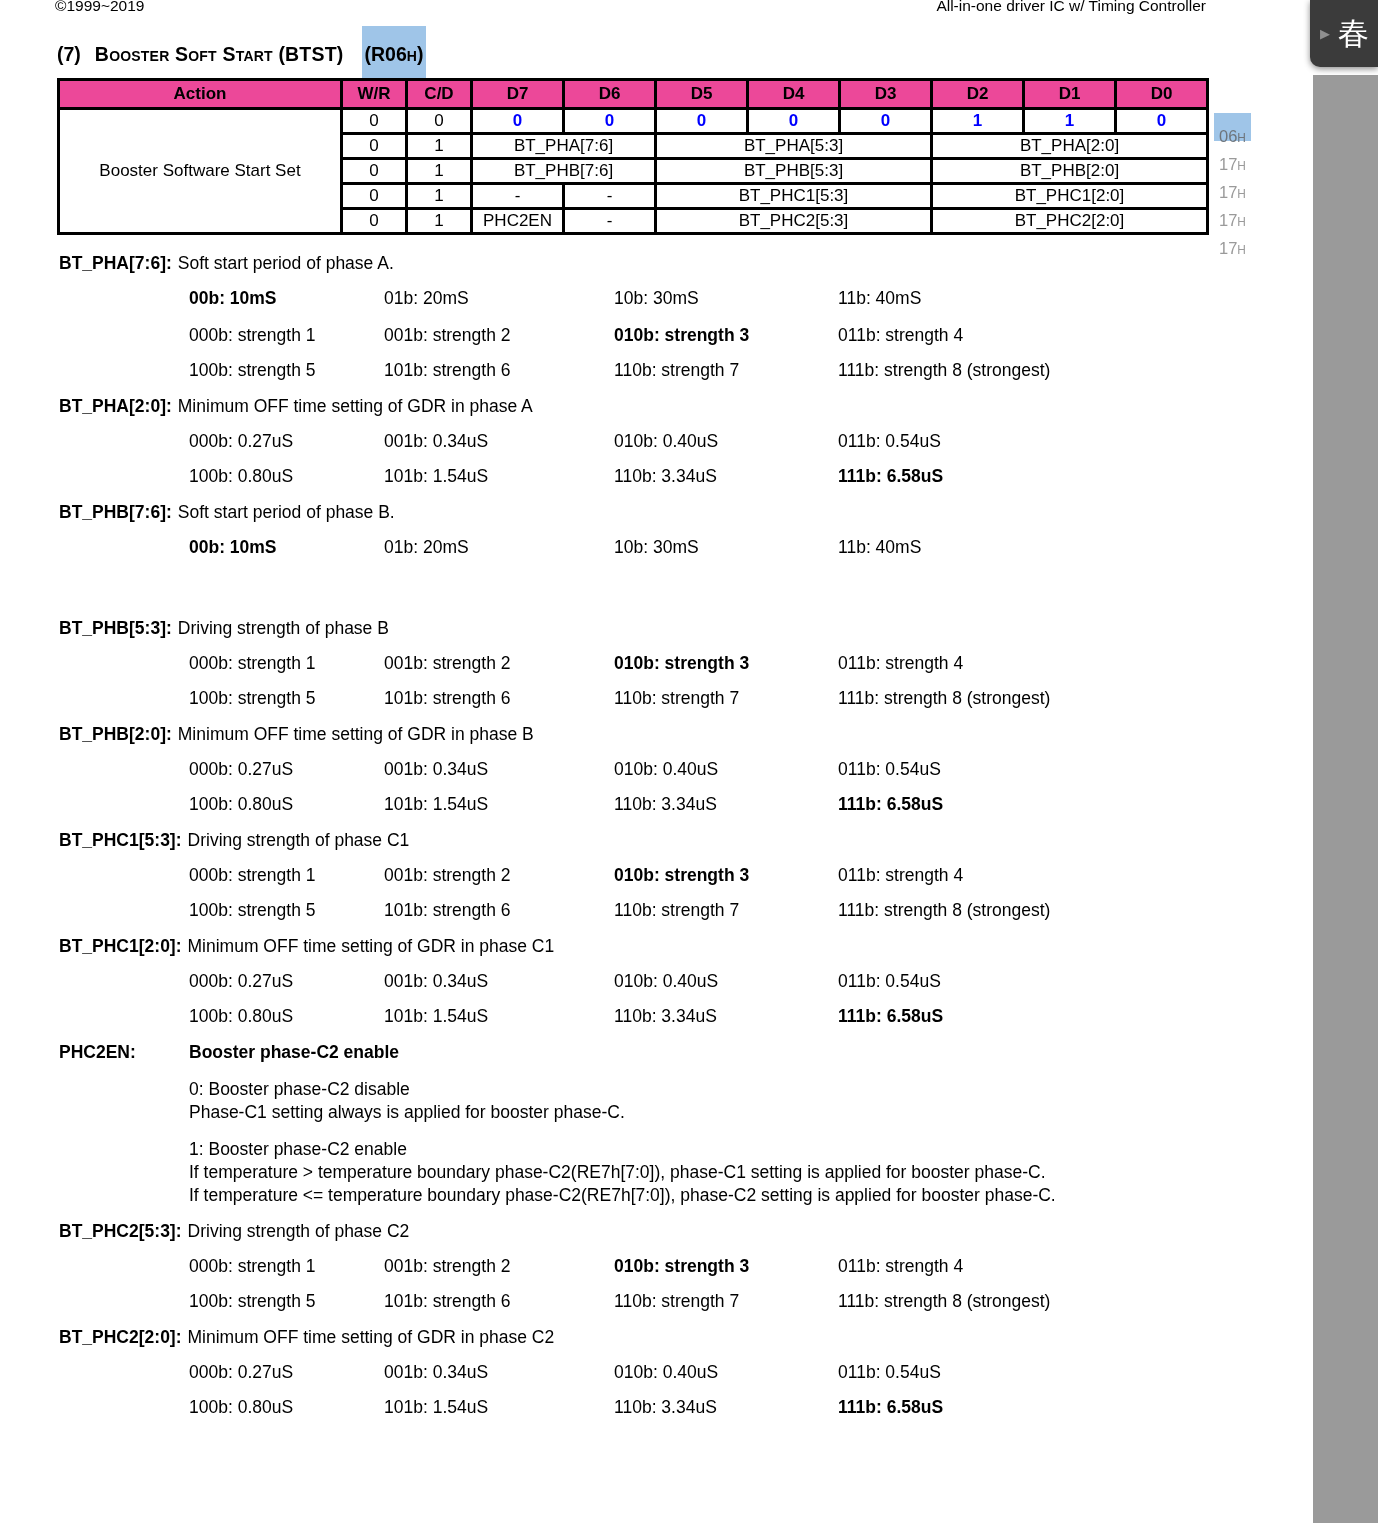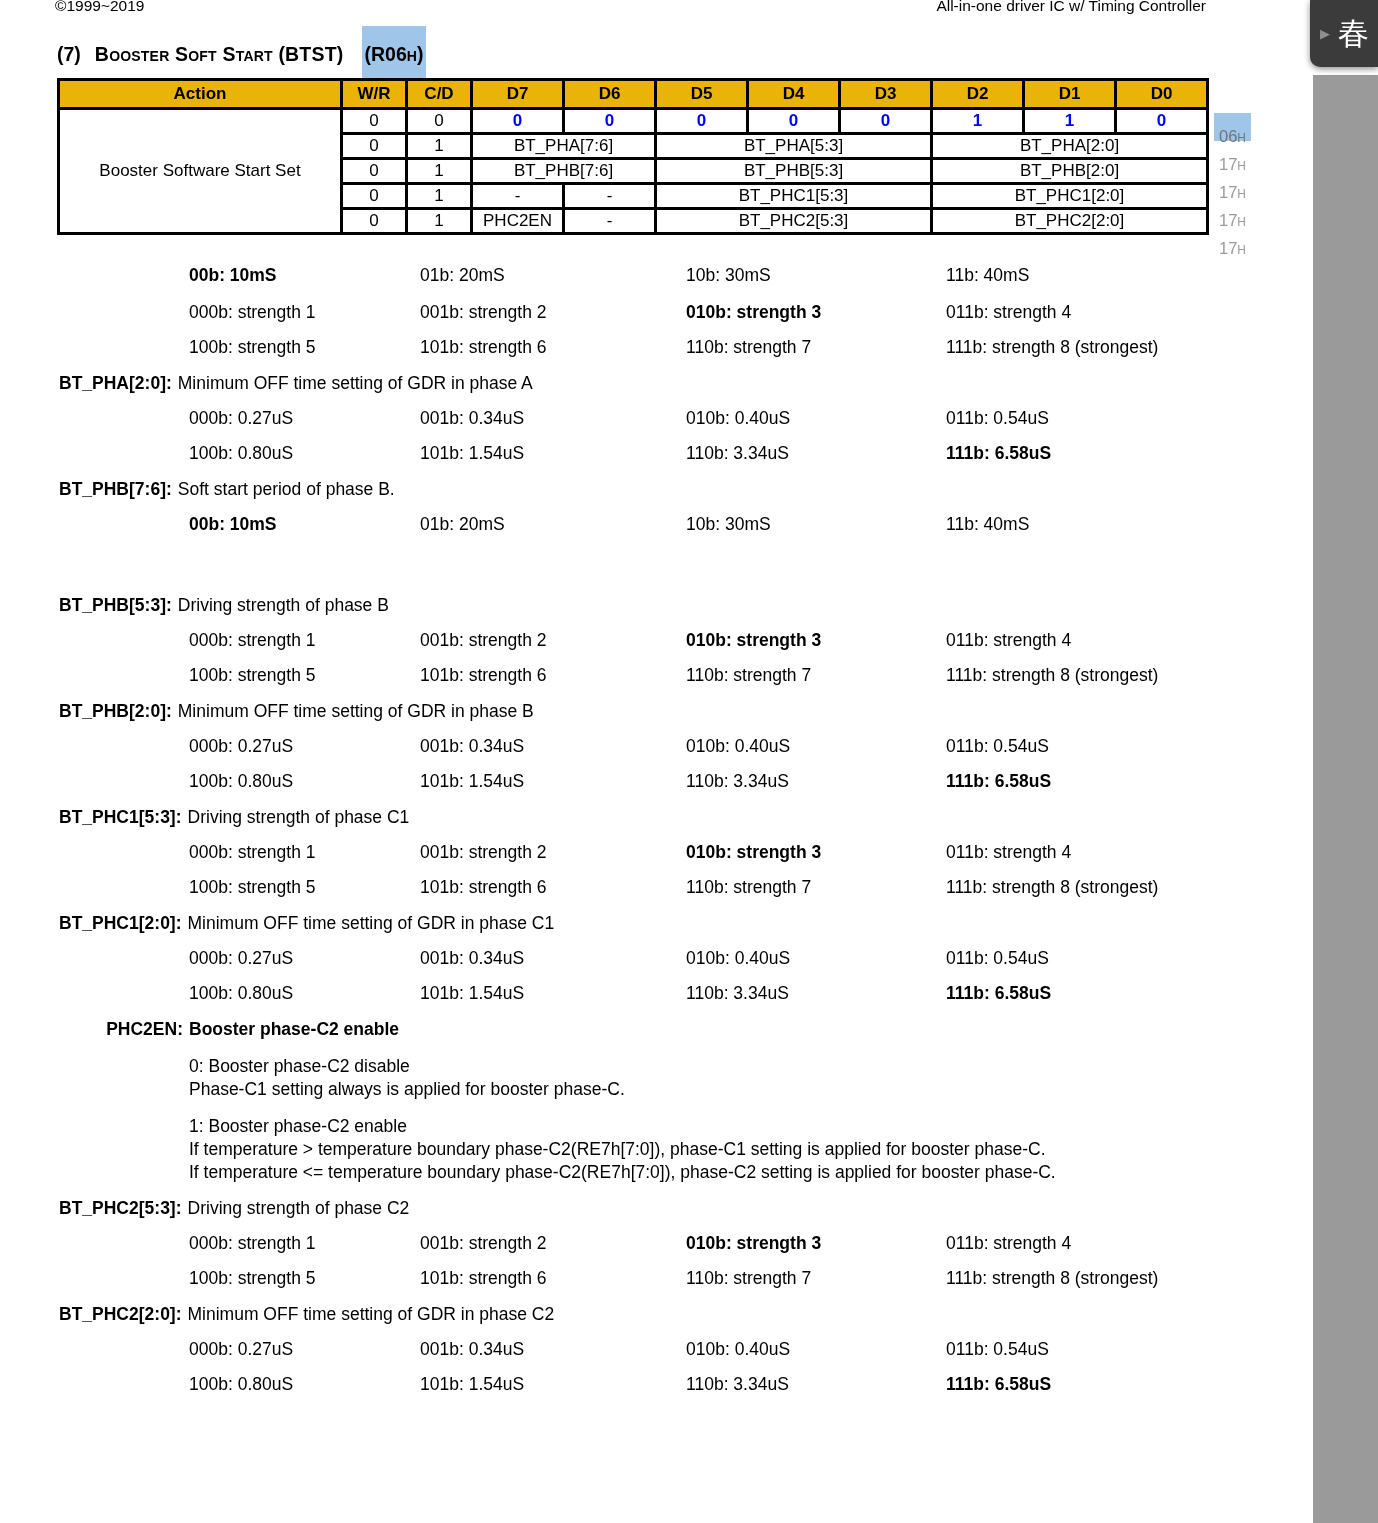--- a/index.html
+++ b/index.html
@@ -19,46 +19,45 @@
   .t-reg  { background:#9fc5e8; padding:17px 3px; }
   .subH   { font-size:0.72em; }
 
   
   .tablewrap { position:absolute; left:57px; top:78px; display:flex; align-items:flex-start; }
   table.regtable { border-collapse:collapse; table-layout:fixed; }
   table.regtable th, table.regtable td {
     border:3px solid #000; text-align:center; vertical-align:middle;
     font-size:17px; padding:0; overflow:hidden; white-space:nowrap;
   }
-  table.regtable th { background:#eab308; height:29px; font-weight:bold; }
+  table.regtable th { background:#ec4899; height:29px; font-weight:bold; }
   table.regtable td { height:25px; background:#fff; }
   td.bitval { color:#0000ff; font-weight:bold; }
   td.actioncell { font-size:17px; }
 
   
   .addrcol { margin-left:5px; padding-top:35px; }
   .addr { height:28px; line-height:26px; font-size:16.5px; color:#9a9a9a; padding:10px 5px; white-space:nowrap; }
   .addr.hl { background:#9fc5e8; color:#6e757c; }
 
   
   .body { position:absolute; left:59px; top:252px; width:1256px; font-size:17.5px; }
   .sec { margin-top:13px; }
   .sec:first-child { margin-top:0; }
   .sec.xgap { margin-top:58px; }
   .sec-head { line-height:23px; }
   .sec-head .lbl { font-weight:bold; }
   .sec-head .desc { margin-left:6px; }
   .sec-head.tab  .lbl { display:inline-block; min-width:163px; }
-  .sec-head.wide .lbl { display:inline-block; min-width:124px;text-align:right; }
+  .sec-head.wide .lbl { display:inline-block; min-width:124px; }
   .sec-head .desc.bold { font-weight:bold; }
   .option-grid {
     margin-top:11px; margin-left:130px;
     display:grid; grid-template-columns:195px 230px 224px 1fr;
     line-height:24px;
-    gap:36px;
   }
   .opt { white-space:nowrap; }
   .opt.bold { font-weight:bold; }
   .para { margin-top:14px; margin-left:130px; line-height:23px; }
 
   
   .strip { position:absolute; left:1313px; top:75px; width:65px; height:1448px; background:#9a9a9a; }
   .overlay {
     position:absolute; left:1310px; top:0; width:68px; height:67px;
     background:#3b3b3b; border-bottom-left-radius:10px;
@@ -161,20 +160,21 @@
         <div class="addr hl"><span>06</span><span class="subH">H</span></div>
         <div class="addr"><span>17</span><span class="subH">H</span></div>
         <div class="addr"><span>17</span><span class="subH">H</span></div>
         <div class="addr"><span>17</span><span class="subH">H</span></div>
         <div class="addr"><span>17</span><span class="subH">H</span></div>
       </div>
   </div>
 
   <div class="body" id="sections">
       <div class="sec">
+        <div class="sec-head"><span class="lbl">BT_PHA[7:6]:</span><span class="desc">Soft start period of phase A.</span></div>
         <div class="option-grid">
           <span class="opt bold">00b: 10mS</span>
           <span class="opt">01b: 20mS</span>
           <span class="opt">10b: 30mS</span>
           <span class="opt">11b: 40mS</span>
         </div>
       </div>
       <div class="sec">
         <div class="option-grid">
           <span class="opt">000b: strength 1</span>

